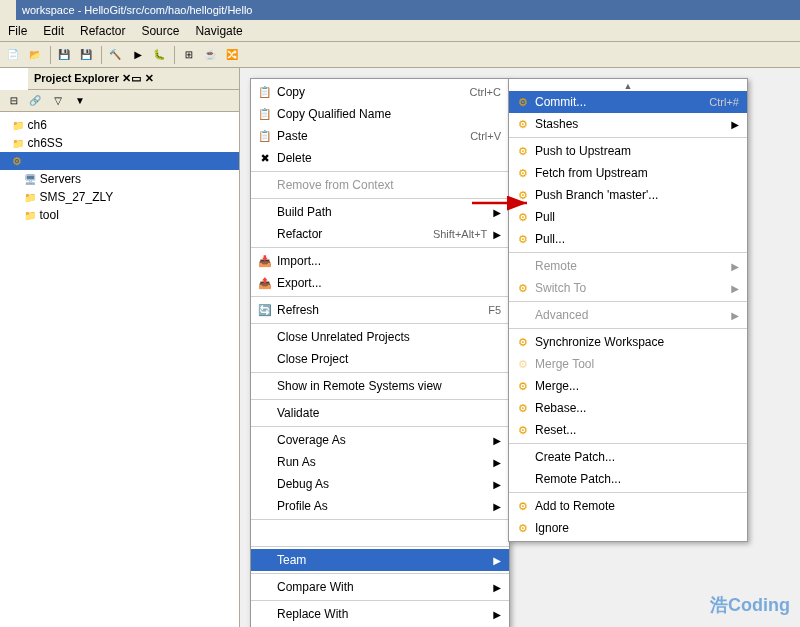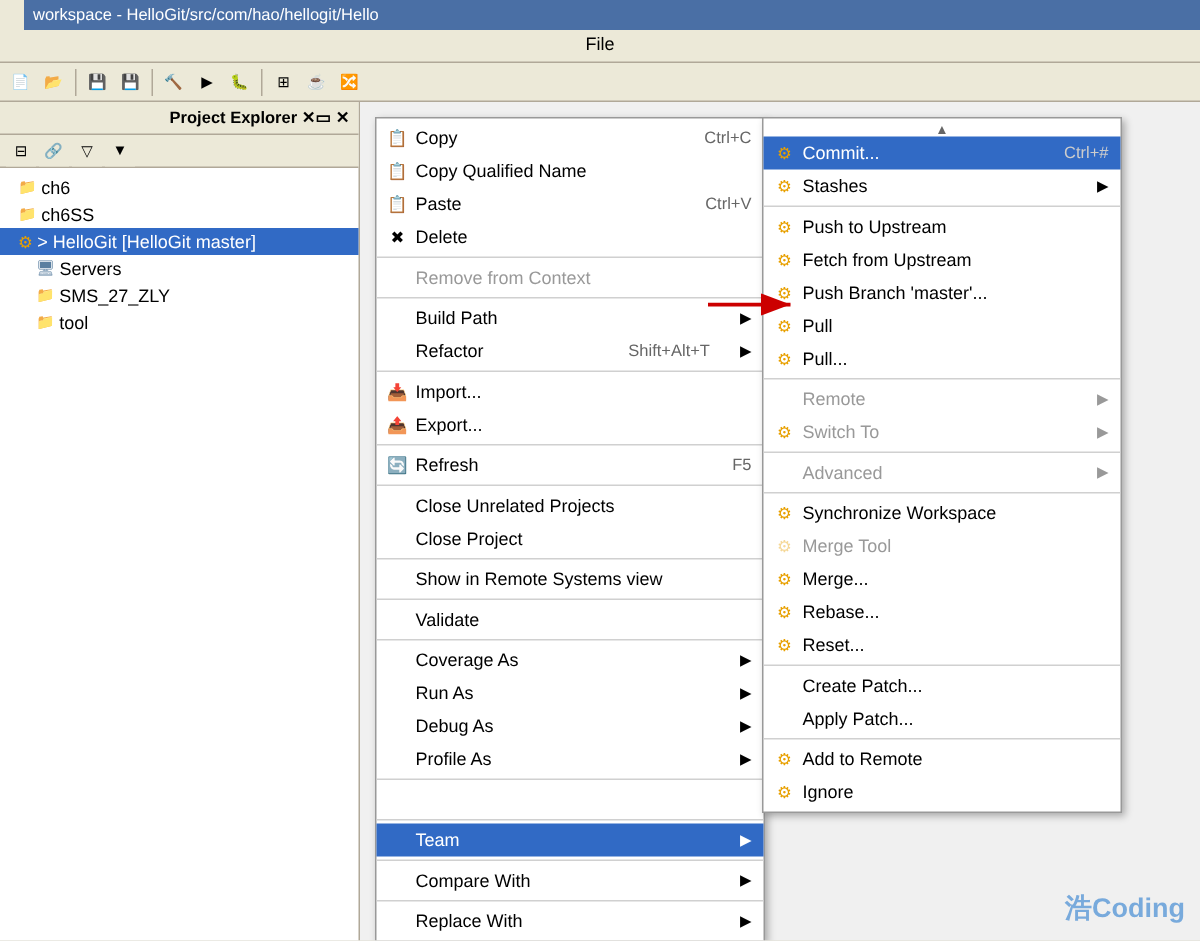--- a/index.html
+++ b/index.html
@@ -38,21 +38,20 @@
     .menu-bar {
       position: absolute;
       top: 20px; left: 0; right: 0;
       height: 22px;
       background: #ece9d8;
       border-bottom: 1px solid #b0a898;
       display: flex;
       align-items: center;
       padding: 0 4px;
       gap: 8px;
-      flex-direction: column;
     }
     .menu-item {
       font-size: 12px;
       color: #000;
       padding: 2px 4px;
       cursor: pointer;
     }
 
     
     .toolbar {
@@ -86,21 +85,22 @@
     }
     .panel-header {
       height: 22px;
       background: #ece9d8;
       border-bottom: 1px solid #b0a898;
       display: flex;
       align-items: center;
       padding: 0 6px;
       font-size: 11px;
       font-weight: bold;
-      justify-content: flex-end;
+      justify-content: flex-start;
+      margin-left: 28px;
     }
     .panel-toolbar {
       height: 22px;
       background: #ece9d8;
       border-bottom: 1px solid #b0a898;
       display: flex;
       align-items: center;
       padding: 0 4px;
       gap: 2px;
     }
@@ -234,21 +234,20 @@
       <span>ch6</span>
     </div>
     <div class="tree-item">
       <span class="indent" style="width:8px"></span>
       <span class="tree-icon folder-icon">📁</span>
       <span>ch6SS</span>
     </div>
     <div class="tree-item selected">
       <span class="indent" style="width:8px"></span>
       <span class="tree-icon git-icon">⚙</span>
-      <span>&gt; HelloGit [HelloGit master]</span>
     </div>
     <div class="tree-item">
       <span class="indent" style="width:20px"></span>
       <span class="tree-icon server-icon">🖥</span>
       <span>Servers</span>
     </div>
     <div class="tree-item">
       <span class="indent" style="width:20px"></span>
       <span class="tree-icon folder-icon">📁</span>
       <span>SMS_27_ZLY</span>
@@ -303,21 +302,21 @@
         <div class="ctx-icon"></div>
         <span>Build Path</span>
       </div>
       <span class="ctx-arrow">▶</span>
     </div>
     <div class="ctx-item">
       <div class="ctx-item-left">
         <div class="ctx-icon"></div>
         <span>Refactor</span>
       </div>
-      <div style="display:flex;align-items:center;gap:20px">
+      <div style="display:flex;align-items:center;gap:6px">
         <span class="ctx-shortcut">Shift+Alt+T</span>
         <span class="ctx-arrow">▶</span>
       </div>
     </div>
     <div class="ctx-sep"></div>
     <div class="ctx-item">
       <div class="ctx-item-left">
         <div class="ctx-icon">📥</div>
         <span>Import...</span>
       </div>
@@ -530,21 +529,21 @@
     <div class="ctx-sep"></div>
     <div class="ctx-item">
       <div class="ctx-item-left">
         <div class="ctx-icon"></div>
         <span>Create Patch...</span>
       </div>
     </div>
     <div class="ctx-item">
       <div class="ctx-item-left">
         <div class="ctx-icon"></div>
-        <span>Apply Patch...</span>
+        <span>Remote Patch...</span>
       </div>
     </div>
     <div class="ctx-sep"></div>
     <div class="ctx-item">
       <div class="ctx-item-left">
         <div class="ctx-icon git-icon">⚙</div>
         <span>Add to Remote</span>
       </div>
     </div>
     <div class="ctx-item">

